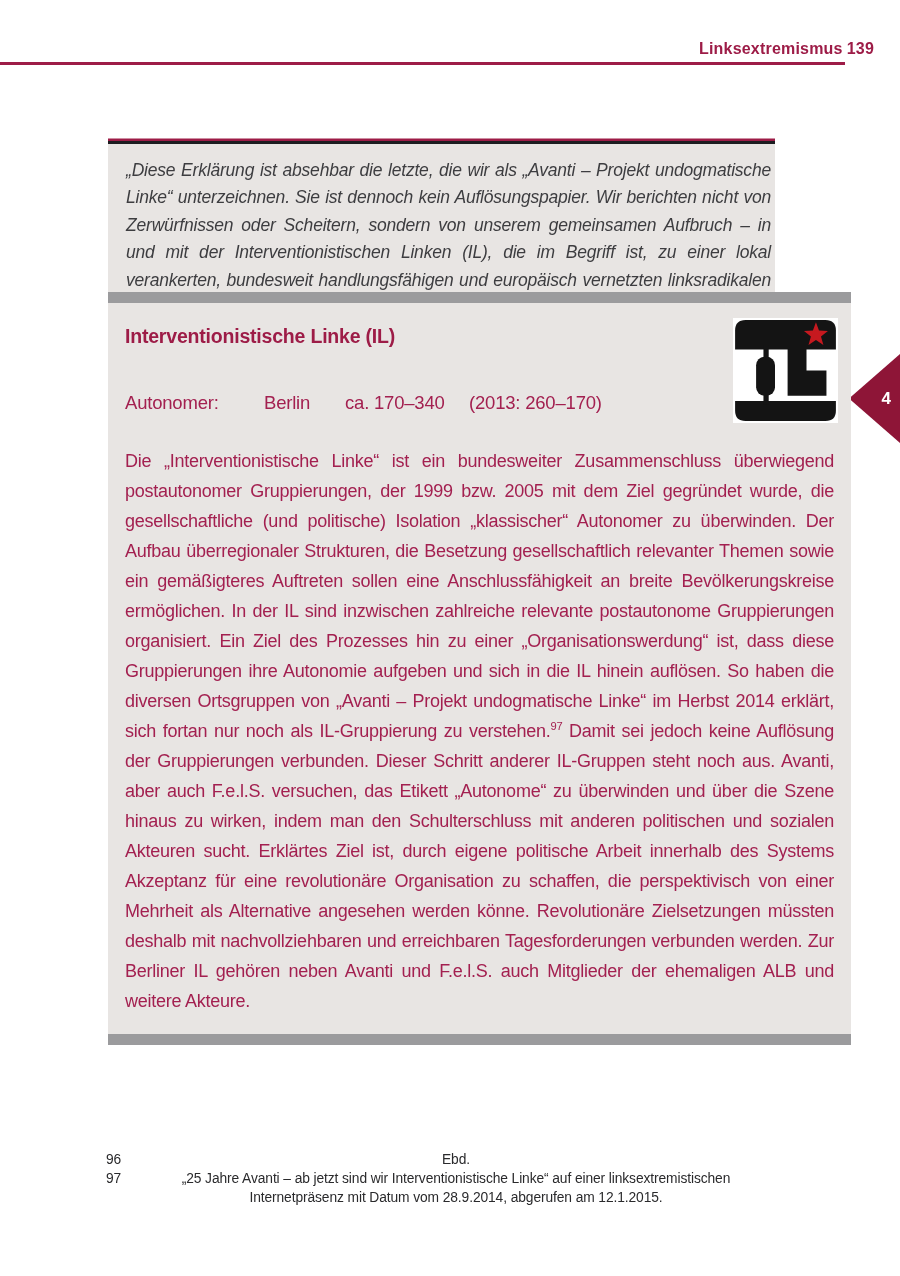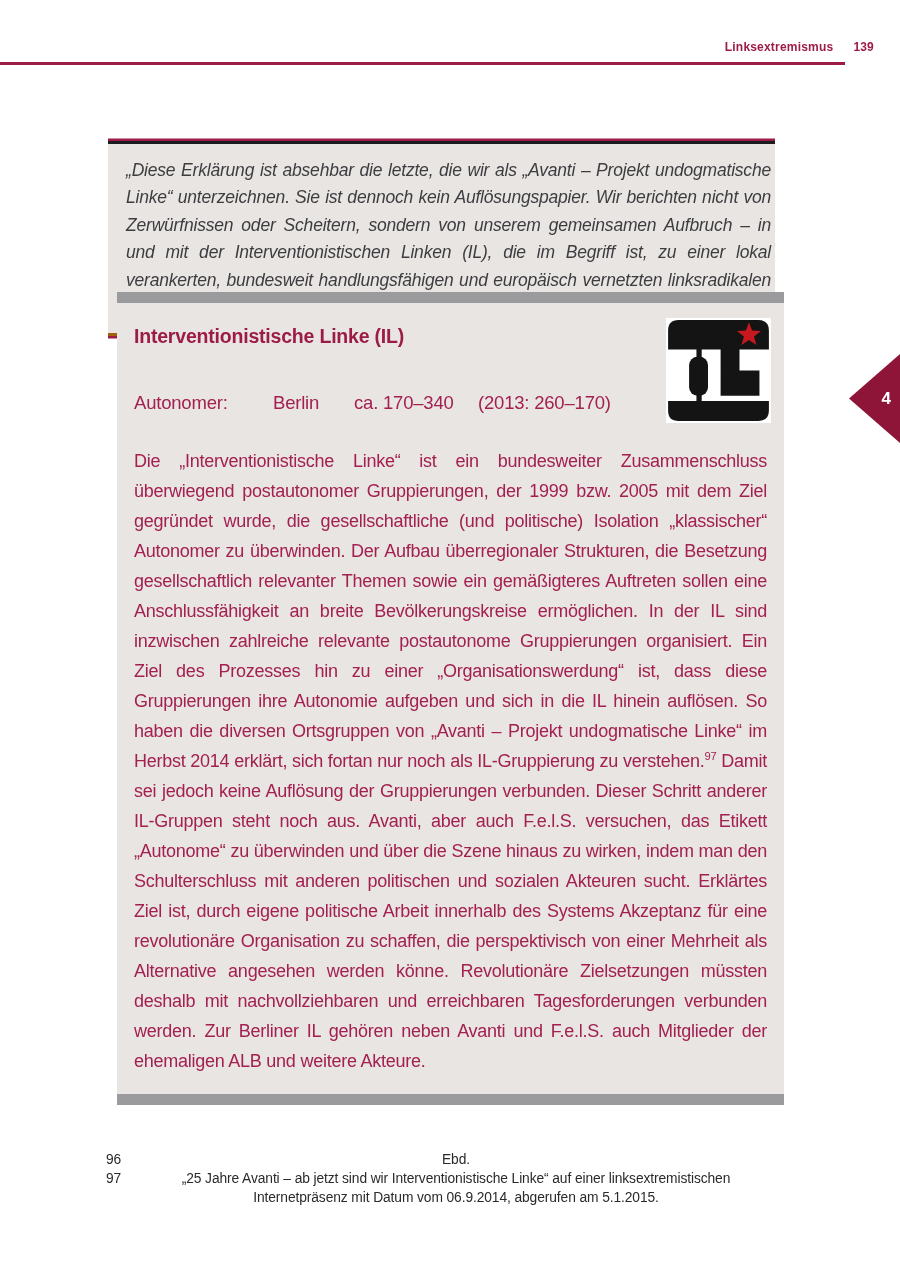--- a/index.html
+++ b/index.html
@@ -2,43 +2,43 @@
 <html lang="de"><head>
 <meta charset="utf-8">
 <style>
   html,body{margin:0;padding:0;}
   body{
     width:900px;height:1276px;position:relative;background:#ffffff;
     font-family:"Liberation Sans",sans-serif;color:#2a2a2c;overflow:hidden;
   }
   
   .page-header{
-    position:absolute;top:40px;right:26px;display:flex;gap:20px;align-items:baseline;
-    color:#9d1c47;font-weight:bold;font-size:12px;letter-spacing:.2px;
+    position:absolute;top:40px;right:26px;display:flex;gap:4px;align-items:baseline;
+    color:#9d1c47;font-weight:bold;font-size:16px;letter-spacing:.2px;
   }
   .header-rule{
     position:absolute;top:62px;left:0;width:845px;height:2.5px;background:#9d1c47;
   }
   
   .quote-block{
     position:absolute;left:108px;top:95px;width:667px;box-sizing:border-box;
     background:#e8e5e3;
     border-top:3px solid #1c1c20;border-bottom:3px solid #a16207;
     box-shadow:0 -2.5px 0 #9d1c47, 0 2.5px 0 #9d1c47;
     padding:13px 4px 12px 18px;
     margin-top:46px;
   }
   .quote-text{
     font-style:italic;color:#3d3d40;font-size:17.5px;line-height:27.4px;
     text-align:justify;letter-spacing:-0.2px;
   }
   sup.fnref{font-size:62%;line-height:0;vertical-align:super;}
   
   .info-box{
-    position:absolute;left:108px;top:292px;width:667px;box-sizing:border-box;margin-left:9px;
+    position:absolute;left:108px;top:292px;width:743px;box-sizing:border-box;
   }
   .gray-bar{height:11px;background:#9b9b9d;}
   .info-inner{
     background:#e8e5e3;padding:16px 17px 18px 17px;position:relative;box-sizing:border-box;
   }
   .info-title{
     color:#9d1c47;font-weight:bold;font-size:19.5px;letter-spacing:-0.2px;margin:6px 0 0 0;
   }
   .org-logo{
     position:absolute;top:15px;right:13px;width:105px;height:105px;
@@ -115,15 +115,15 @@
   <div class="gray-bar"></div>
 </div>
 
 <div class="footnotes">
   <div class="footnote">
     <span class="fn-num">96</span>
     <span class="fn-text">Ebd.</span>
   </div>
   <div class="footnote">
     <span class="fn-num">97</span>
-    <span class="fn-text">„25 Jahre Avanti – ab jetzt sind wir Interventionistische Linke“ auf einer linksextremistischen Internetpräsenz mit Datum vom 06.9.2014, abgerufen am 5.1.2015.</span>
+    <span class="fn-text">„25 Jahre Avanti – ab jetzt sind wir Interventionistische Linke“ auf einer linksextremistischen Internetpräsenz mit Datum vom 28.9.2014, abgerufen am 12.1.2015.</span>
   </div>
 </div>
 
 </body></html>

